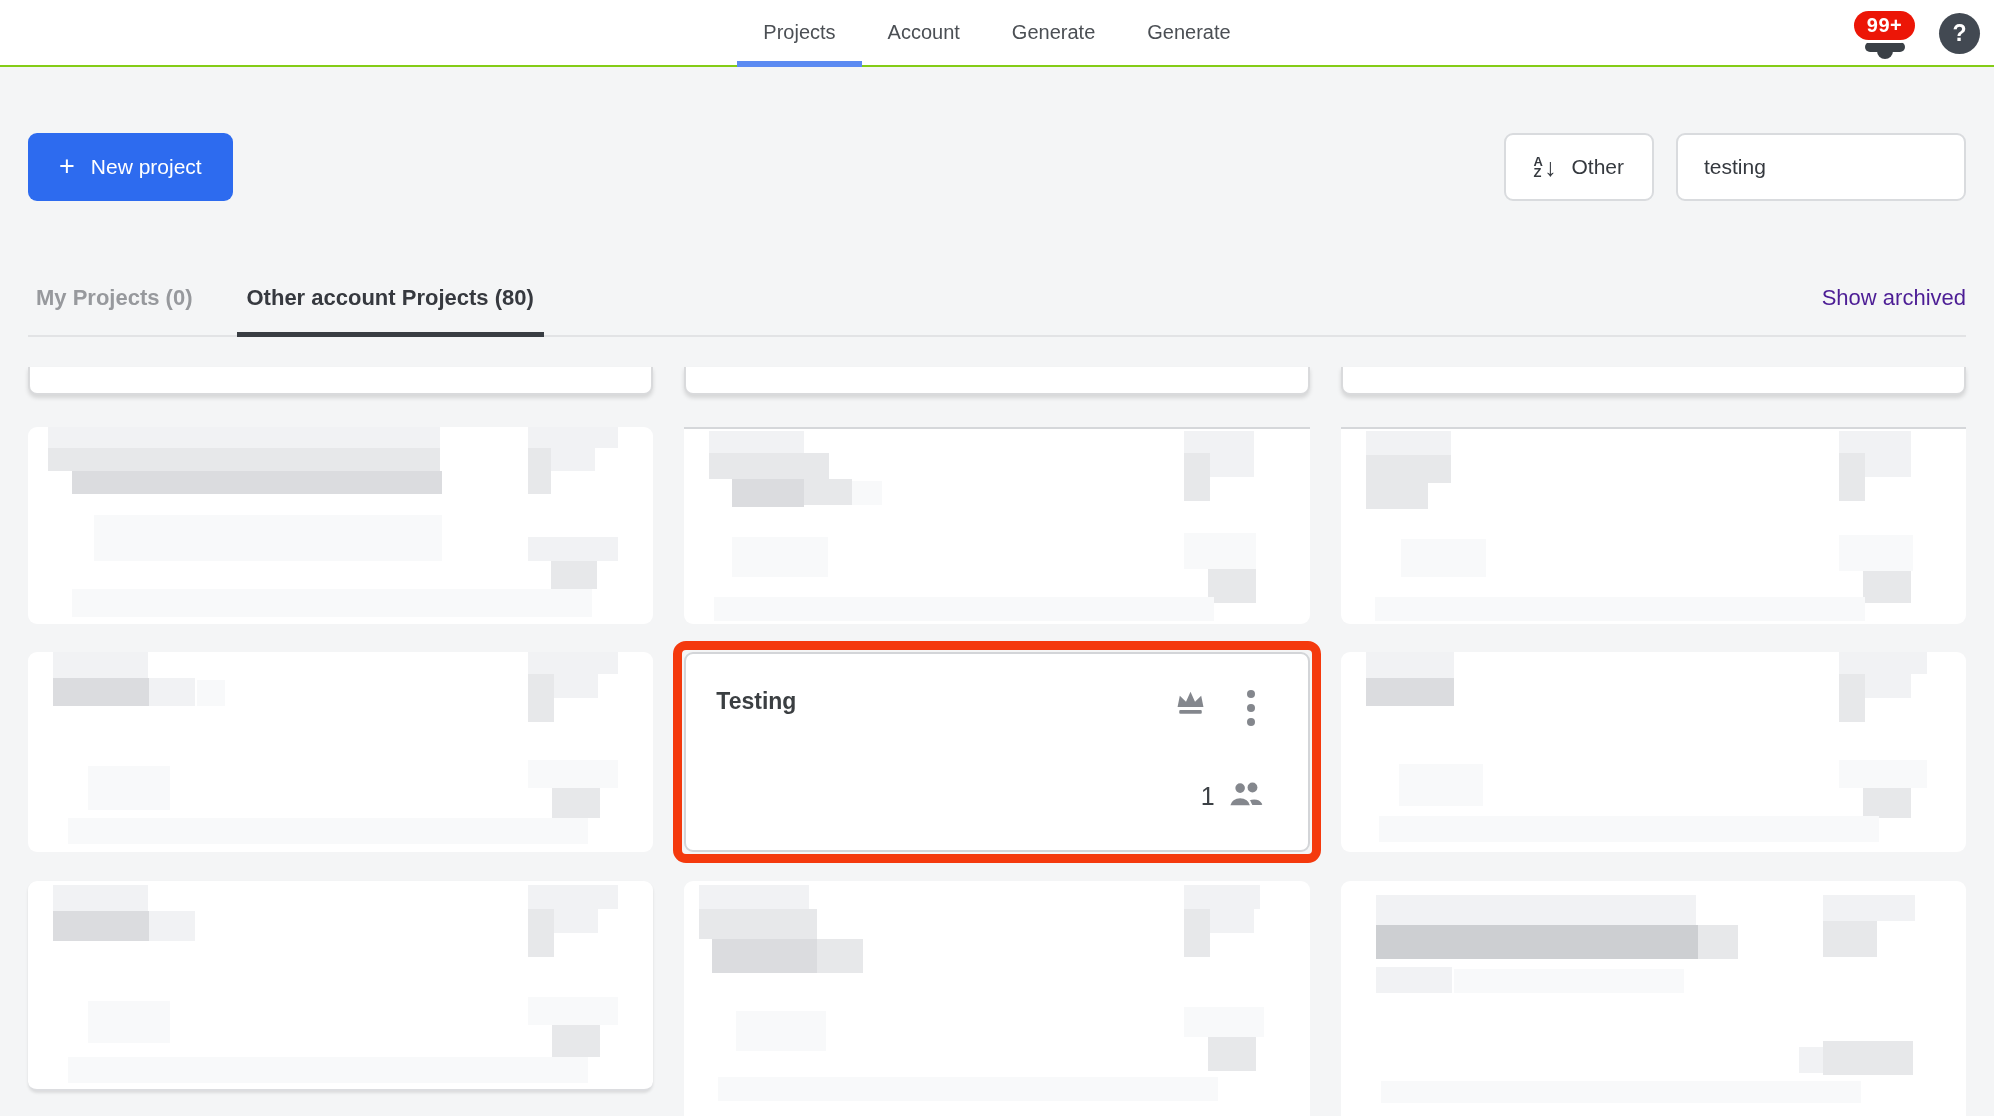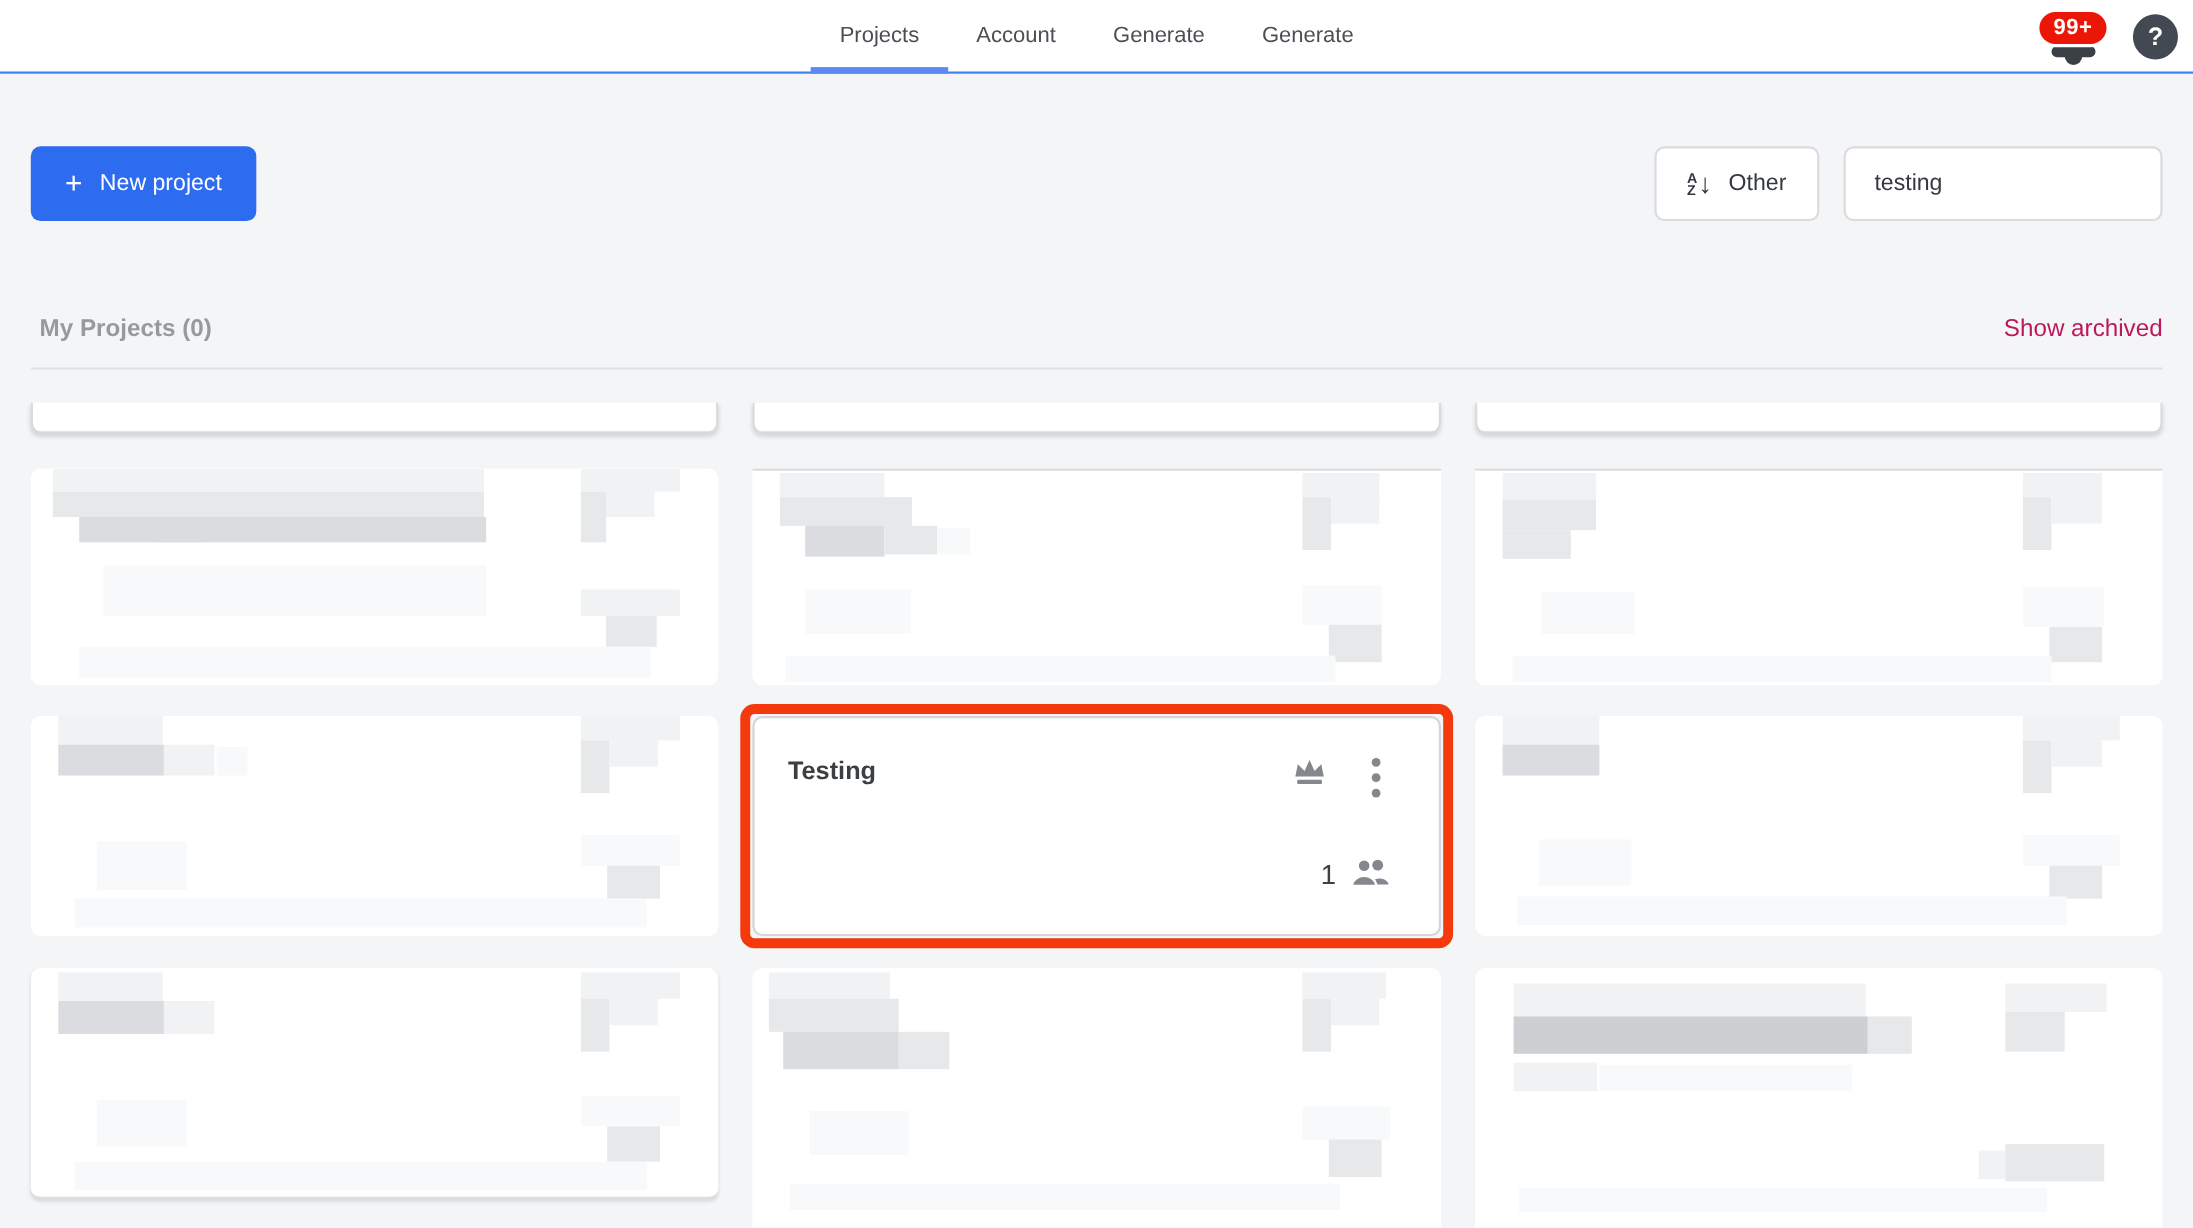--- a/index.html
+++ b/index.html
@@ -1,20 +1,20 @@
 <!DOCTYPE html>
 <html><head>
 <meta charset="utf-8">
 <style>
   * { margin:0; padding:0; box-sizing:border-box; }
   html,body { width:1994px; height:1116px; overflow:hidden; }
   body { background:#f4f5f6; font-family:"Liberation Sans", sans-serif; color:#3b3f44; }
 
   
-  .header { position:relative; height:67px; background:#fff; border-bottom:2px solid #3b82f6;
+  .header { position:relative; height:67px; background:#fff; border-bottom:2px solid #84cc16;
             display:flex; justify-content:center; }
   .nav-tab { position:relative; height:100%; display:flex; align-items:center;
              padding:0 26px; font-size:20px; color:#4b4f54; cursor:pointer; white-space:nowrap; }
   .nav-tab.active::after { content:""; position:absolute; left:0; right:0; bottom:-2px; height:6px;
              background:#5b8af2; }
   .header-right { position:absolute; right:14px; top:0; height:67px; display:flex; align-items:center; gap:22px; }
   .bell-wrap { position:relative; width:64px; height:50px; cursor:pointer; }
   .bell-bar { position:absolute; left:12px; top:33px; width:40px; height:10px; background:#3a4046; border-radius:5px; }
   .bell-clapper { position:absolute; left:24px; top:42px; width:16px; height:8px; background:#3a4046; border-radius:0 0 8px 8px; }
   .badge { position:absolute; left:1px; top:2px; min-width:61px; height:29px; background:#ec1607;
@@ -37,21 +37,21 @@
   .azicon { display:flex; align-items:center; gap:1px; }
   .az { display:flex; flex-direction:column; font-size:13px; font-weight:bold; line-height:11px; color:#35393f; }
   .az-arrow { font-size:25px; color:#35393f; line-height:1; }
   .search-box { width:290px; height:68px; background:#fff; border:2px solid #d9dbde; border-radius:9px;
                 padding:0 26px; font-size:21px; color:#35393f; font-family:"Liberation Sans",sans-serif; outline:none; }
 
   .proj-tabs { margin-top:84px; display:flex; border-bottom:2px solid #e2e3e5; padding-left:8px; }
   .ptab { font-size:22px; padding-bottom:23px; cursor:pointer; white-space:nowrap; }
   .ptab-inactive { color:#97999d; font-weight:bold; margin-right:44px; }
   .ptab-active { color:#36393f; font-weight:bold; padding:0 10px 21px 10px; border-bottom:5px solid #393d43; margin-bottom:-2px; }
-  .show-archived { margin-left:auto; color:#be185d; font-size:22px; padding-bottom:23px; cursor:pointer; }
+  .show-archived { margin-left:auto; color:#4c1d95; font-size:22px; padding-bottom:23px; cursor:pointer; }
 
   
   .grid { margin-top:30px; display:flex; gap:31px; }
   .col { flex:1; display:flex; flex-direction:column; min-width:0; }
   .stub { height:28px; background:#fff; border:2px solid #d9dadc; border-top:none;
           border-radius:0 0 9px 9px; box-shadow:0 3px 4px rgba(0,0,0,.13); margin-bottom:32px; }
   .card { position:relative; background:#fff; border-radius:9px; overflow:hidden; }
   .card.r2 { height:197px; margin-bottom:28px; }
   .card.topline { border-top:2px solid #d5d7da; border-radius:0 0 9px 9px; }
   .card.r3 { height:200px; margin-bottom:29px; }
@@ -122,20 +122,23 @@
         </span>
         <span>Other</span>
       </div>
       <input class="search-box" type="text" value="testing" style="">
     </div>
   </div>
 
   <div class="proj-tabs">
     <div class="ptab ptab-inactive">
       <span>My Projects (0)</span>
+    </div>
+    <div class="ptab ptab-active">
+      <span>Other account Projects (80)</span>
     </div>
     <div class="show-archived">
       <span>Show archived</span>
     </div>
   </div>
 
   <div class="grid">
 
     <div class="col">
       <div class="stub"></div>

